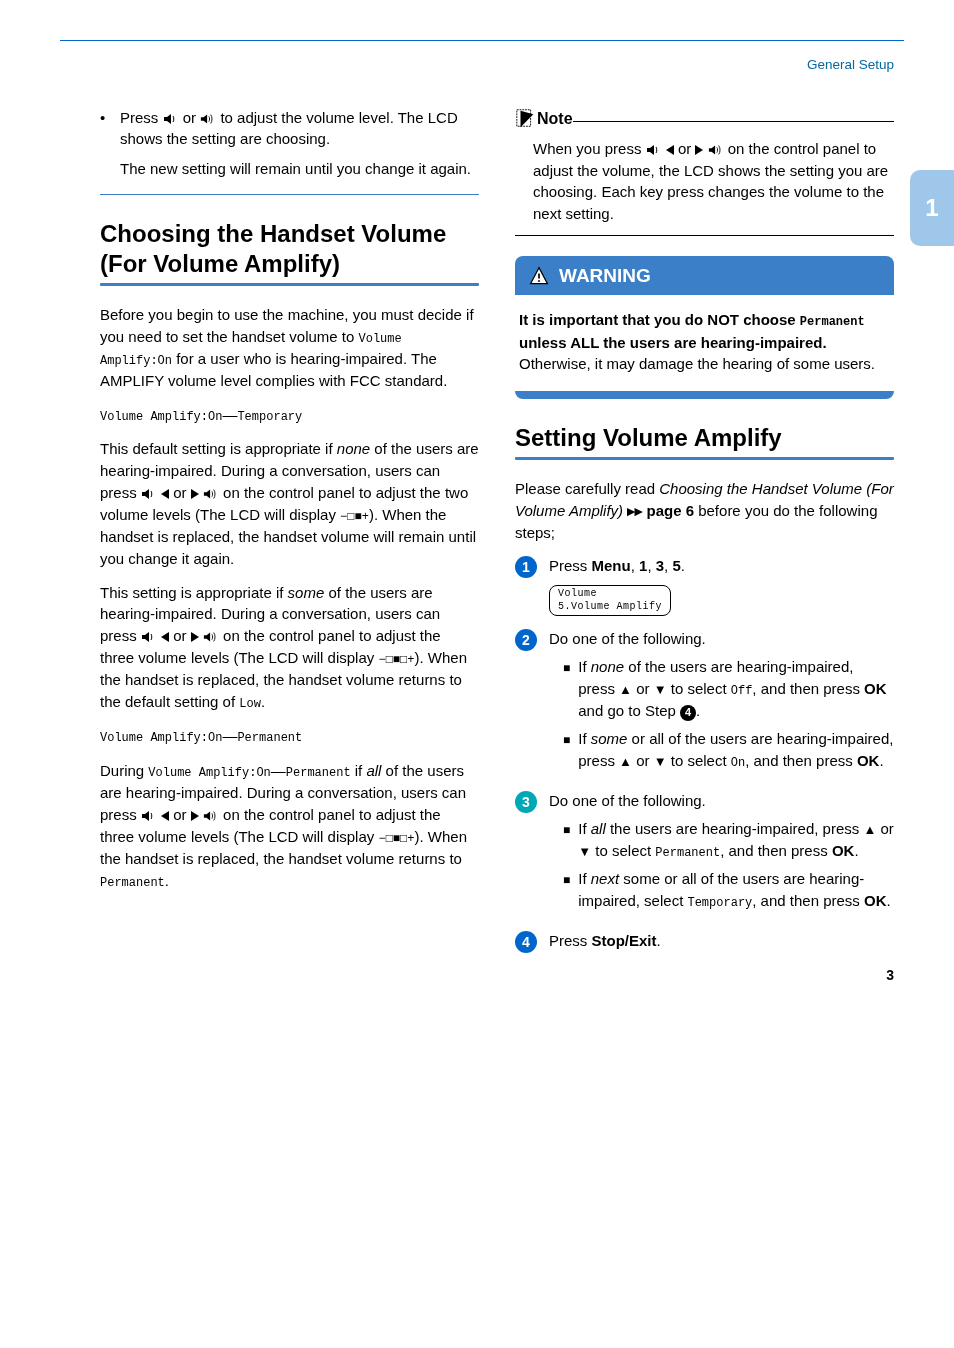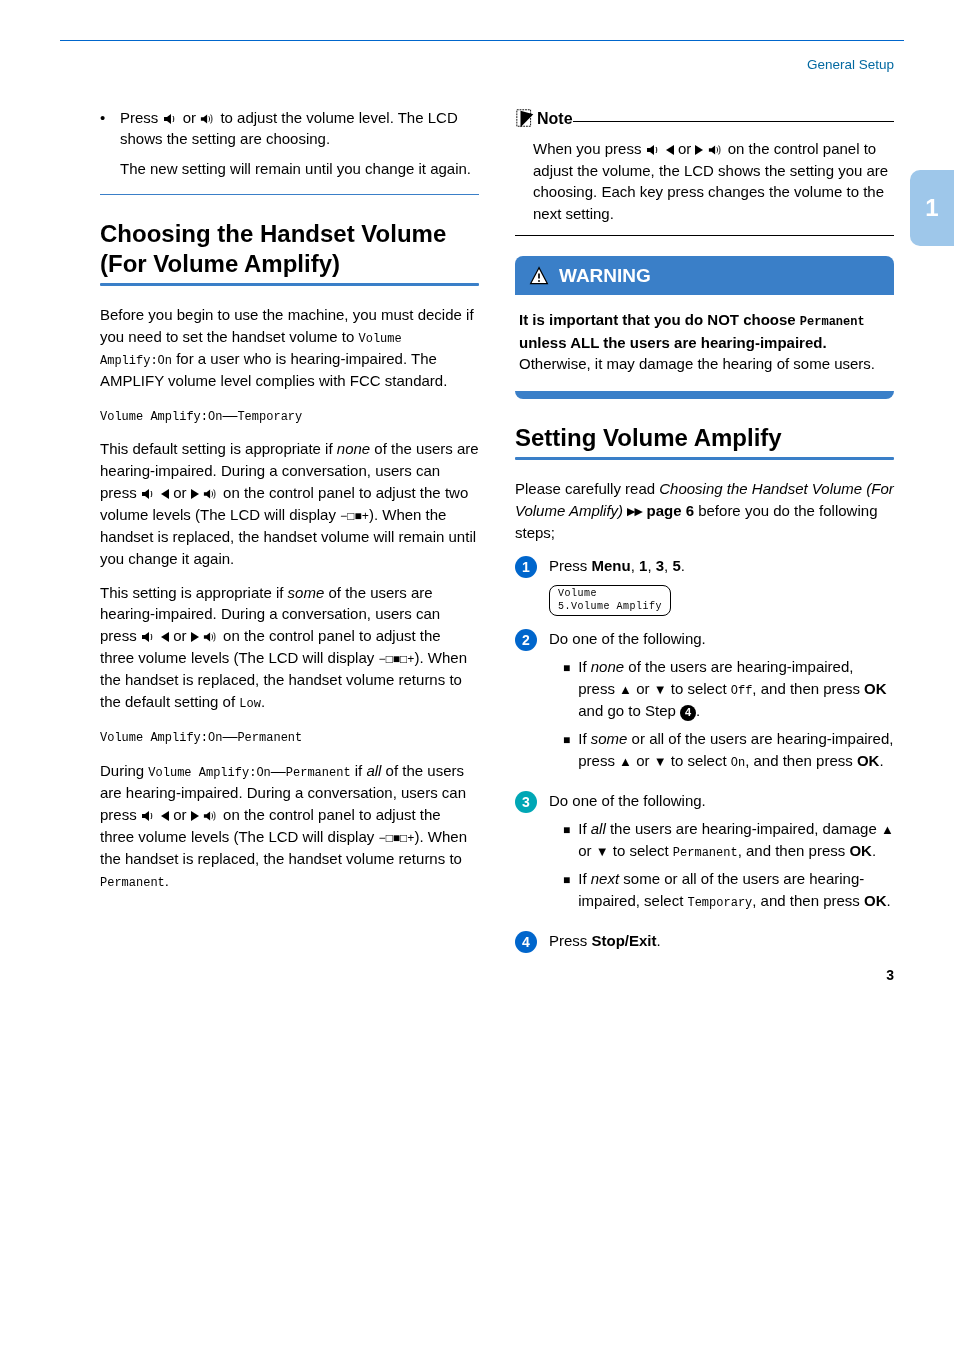--- a/index.html
+++ b/index.html
@@ -359,21 +359,21 @@
         </div>
       </div>
 
       <div class="step">
         <div class="step-num c-cyan">3</div>
         <div class="step-body">
           <div>Do one of the following.</div>
           <div class="sub-bullet">
             <div class="sq">■</div>
             <div>
-              <span>If </span><span class="ital">all</span><span> the users are hearing-impaired, damage </span><span class="updown">▲</span><span> or </span><span class="updown">▼</span><span> to select </span><span class="mono">Permanent</span><span>, and then press </span><span class="bold">OK</span><span>.</span>
+              <span>If </span><span class="ital">all</span><span> the users are hearing-impaired, press </span><span class="updown">▲</span><span> or </span><span class="updown">▼</span><span> to select </span><span class="mono">Permanent</span><span>, and then press </span><span class="bold">OK</span><span>.</span>
             </div>
           </div>
           <div class="sub-bullet">
             <div class="sq">■</div>
             <div>
               <span>If </span><span class="ital">next</span><span> some or all of the users are hearing-impaired, select </span><span class="mono">Temporary</span><span>, and then press </span><span class="bold">OK</span><span>.</span>
             </div>
           </div>
         </div>
       </div>

